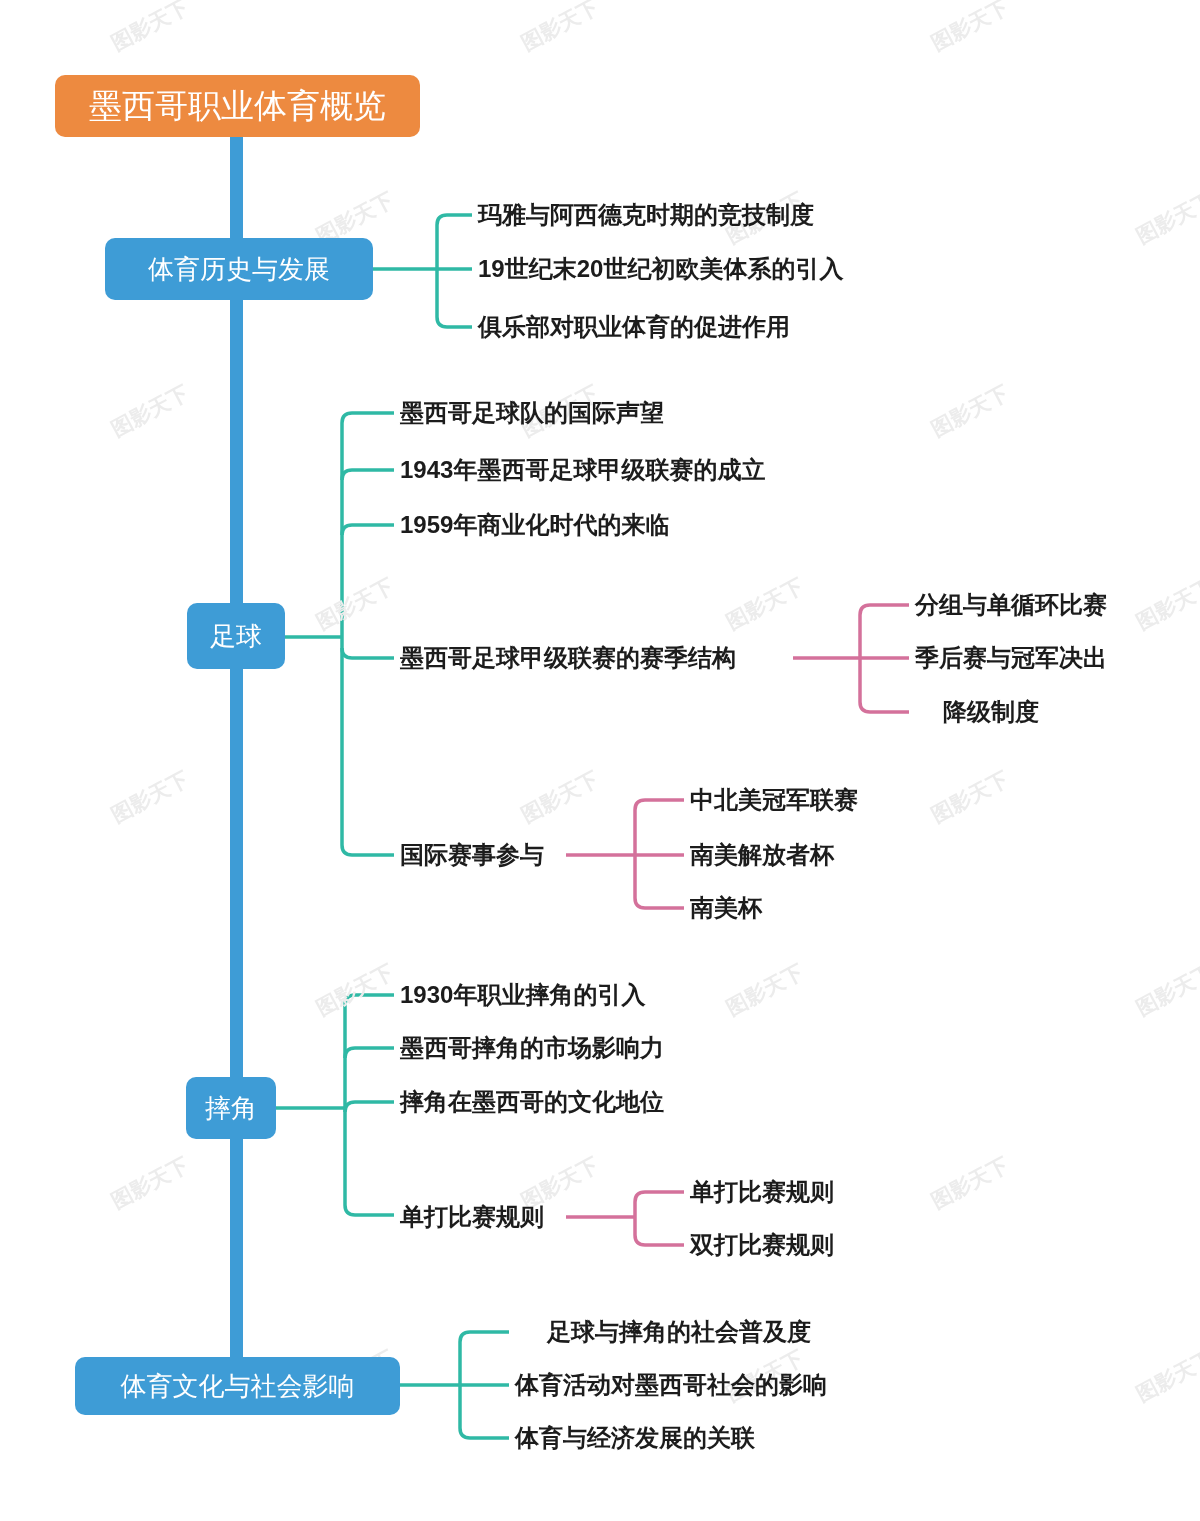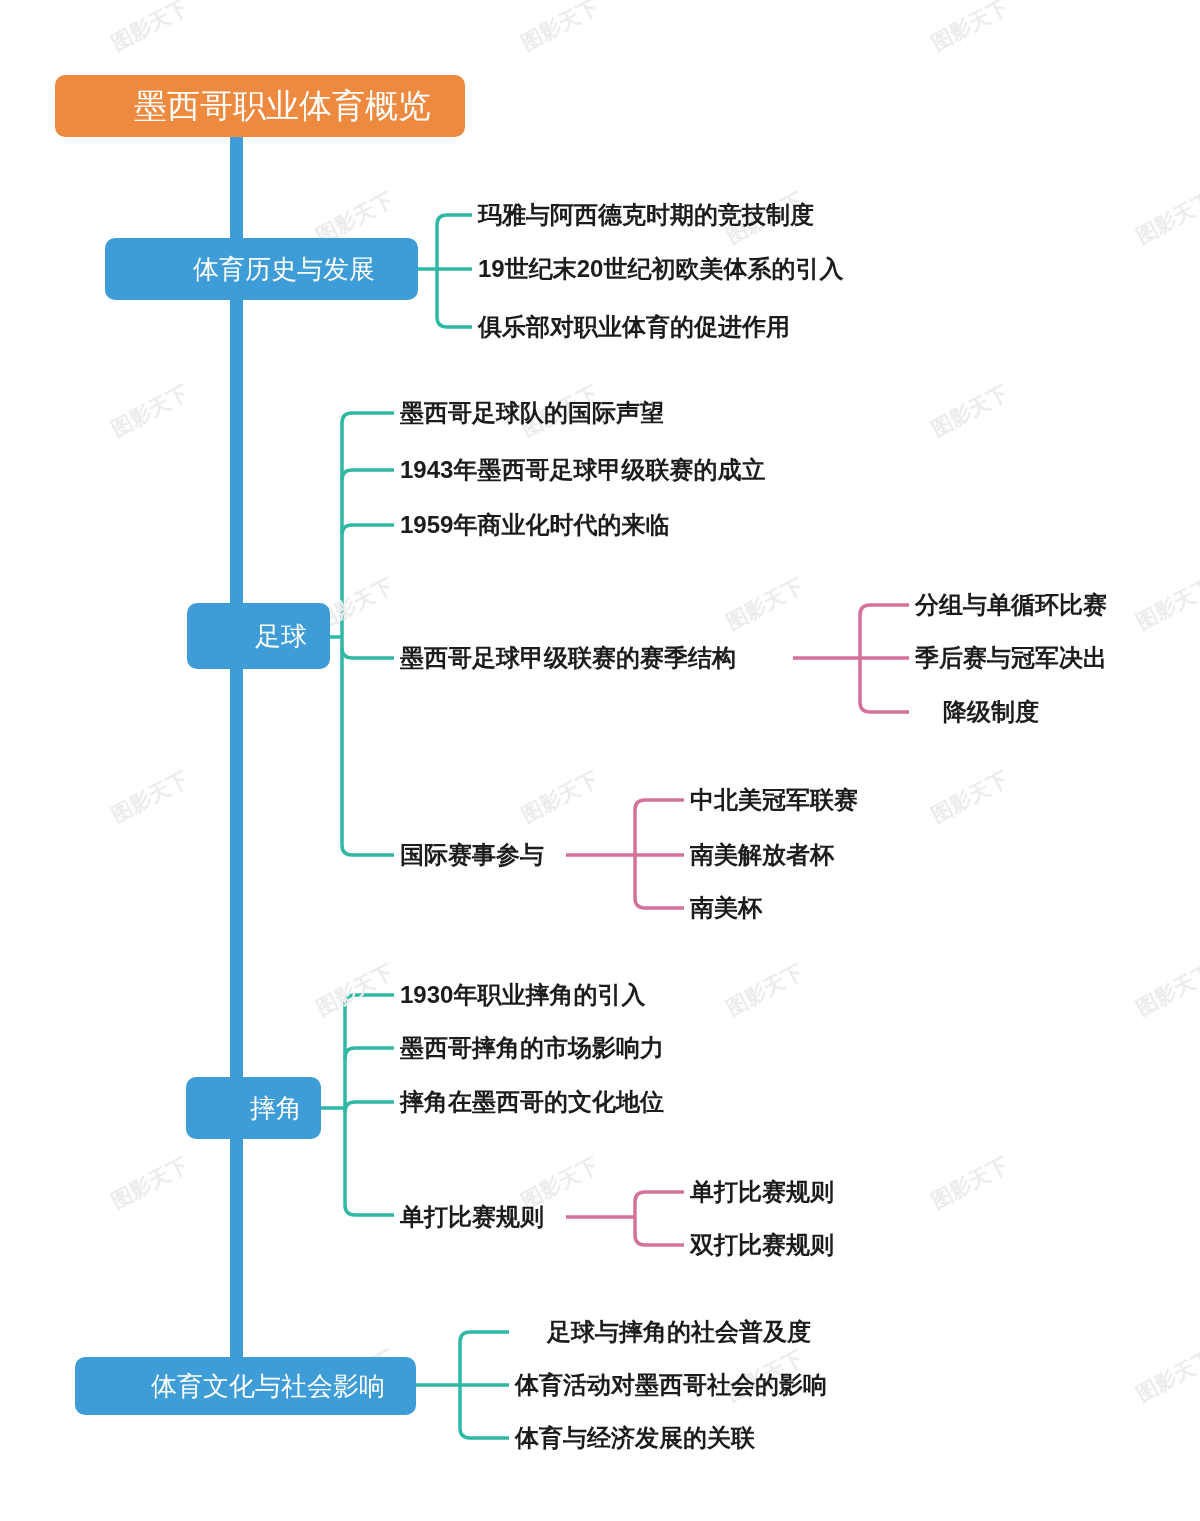--- a/index.html
+++ b/index.html
@@ -11,21 +11,20 @@
     font-family:"Liberation Sans","DejaVu Sans",sans-serif;
   }
   #wires{position:absolute;left:0;top:0;width:1200px;height:1521px;}
   .node-box{
     position:absolute;
     display:flex;align-items:center;justify-content:center;
     color:#ffffff;font-weight:500;
     border-radius:10px;
     white-space:nowrap;
     z-index:3;
-    padding-left:45px;
   }
   .root-box{background:#ED8A40;font-size:33px;}
   .branch-box{background:#3E9CD6;font-size:26px;}
   .leaf{
     position:absolute;
     height:40px;line-height:40px;
     font-size:24px;font-weight:700;color:#1c1c1c;
     white-space:nowrap;
     z-index:3;
   }
@@ -89,21 +88,21 @@
   </svg>
 
   <div class="node-box root-box" style="left:55px;top:75px;width:365px;height:62px;">墨西哥职业体育概览</div>
 
   <div class="node-box branch-box" style="left:105px;top:238px;width:268px;height:62px;">体育历史与发展</div>
 
   <div class="node-box branch-box" style="left:187px;top:603px;width:98px;height:66px;">足球</div>
 
   <div class="node-box branch-box" style="left:186px;top:1077px;width:90px;height:62px;">摔角</div>
 
-  <div class="node-box branch-box" style="left:75px;top:1357px;width:296px;height:58px;">体育文化与社会影响</div>
+  <div class="node-box branch-box" style="left:75px;top:1357px;width:325px;height:58px;">体育文化与社会影响</div>
 
   <div class="leaf" style="left:478px;top:195px;">玛雅与阿西德克时期的竞技制度</div>
   <div class="leaf" style="left:478px;top:249px;">19世纪末20世纪初欧美体系的引入</div>
   <div class="leaf" style="left:478px;top:307px;">俱乐部对职业体育的促进作用</div>
 
   <div class="leaf" style="left:400px;top:393px;">墨西哥足球队的国际声望</div>
   <div class="leaf" style="left:400px;top:450px;">1943年墨西哥足球甲级联赛的成立</div>
   <div class="leaf" style="left:400px;top:505px;">1959年商业化时代的来临</div>
   <div class="leaf" style="left:400px;top:638px;">墨西哥足球甲级联赛的赛季结构</div>
   <div class="leaf" style="left:400px;top:835px;">国际赛事参与</div>

